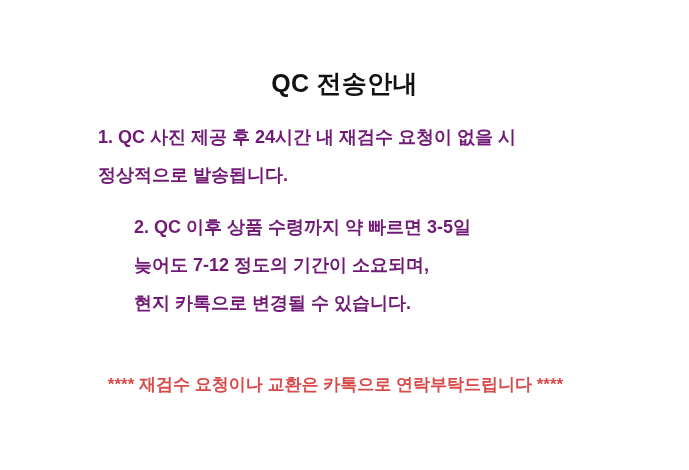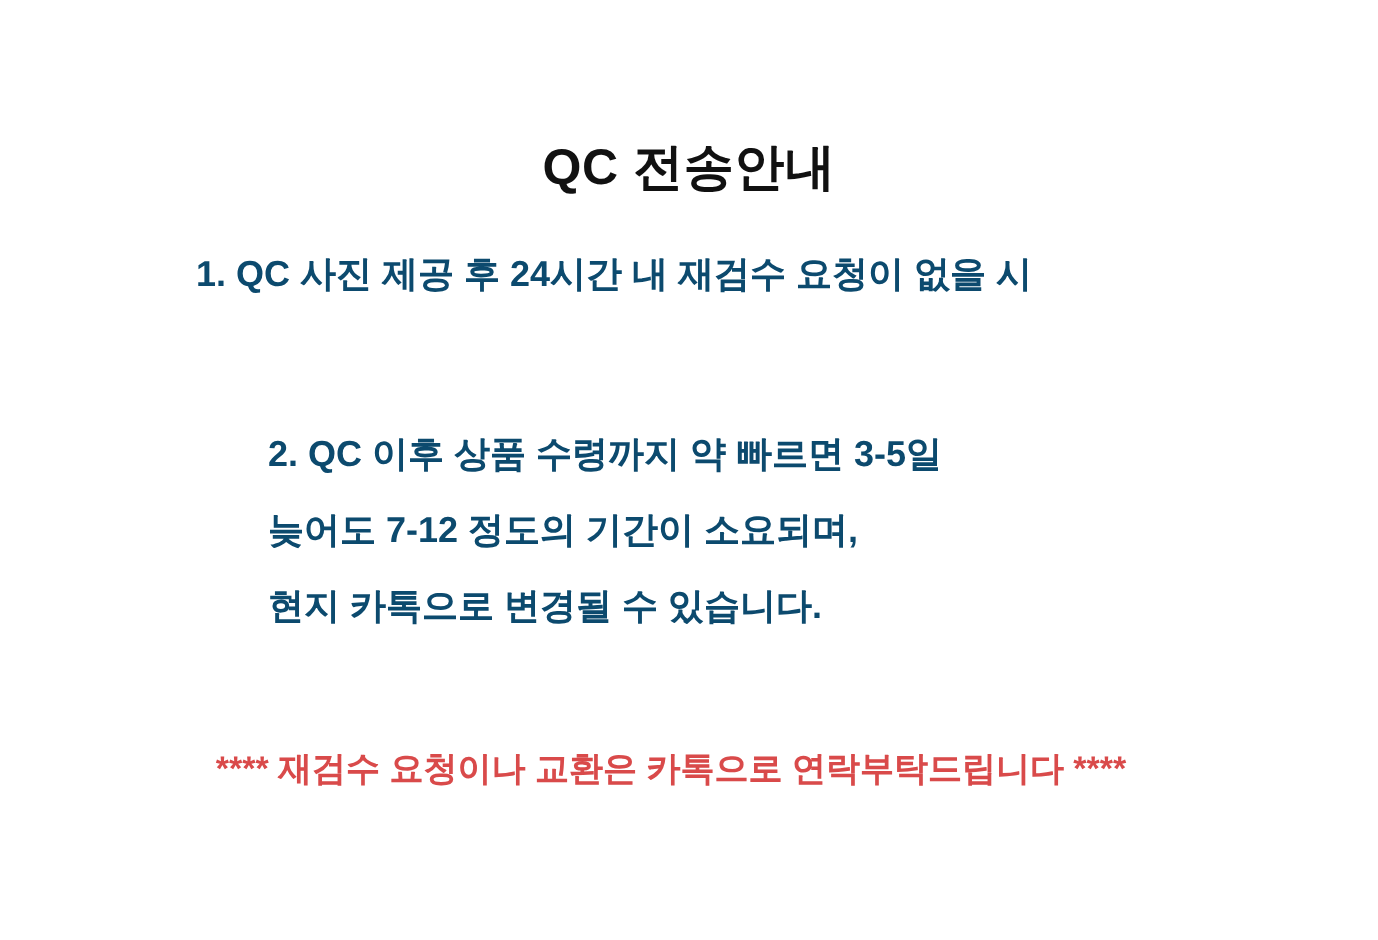--- a/index.html
+++ b/index.html
@@ -36,21 +36,21 @@
     position: absolute;
     left: 98px;
     width: 520px;
   }
   .block-one { top: 118px; }
   .block-two { top: 208px; margin-left: 36px; }
   .line {
     font-size: 18px;
     line-height: 38px;
     font-weight: 600;
-    color: #0c4a6e;
+    color: #701a75;
     white-space: pre;
   }
   .footer-note {
     position: absolute;
     top: 373px;
     left: 0;
     width: 671px;
     text-align: center;
     font-size: 17px;
     font-weight: 600;
@@ -60,20 +60,21 @@
 </style>
 </head>
 <body>
 
 <div class="page">
 
   <div class="notice-title">QC 전송안내</div>
 
   <div class="body-block block-one">
     <div class="line">1. QC 사진 제공 후 24시간 내 재검수 요청이 없을 시</div>
+    <div class="line">정상적으로 발송됩니다.</div>
   </div>
 
   <div class="body-block block-two">
     <div class="line">2. QC 이후 상품 수령까지 약 빠르면 3-5일</div>
     <div class="line">늦어도 7-12 정도의 기간이 소요되며,</div>
     <div class="line">현지 카톡으로 변경될 수 있습니다.</div>
   </div>
 
   <div class="footer-note">**** 재검수 요청이나 교환은 카톡으로 연락부탁드립니다 ****</div>
 

